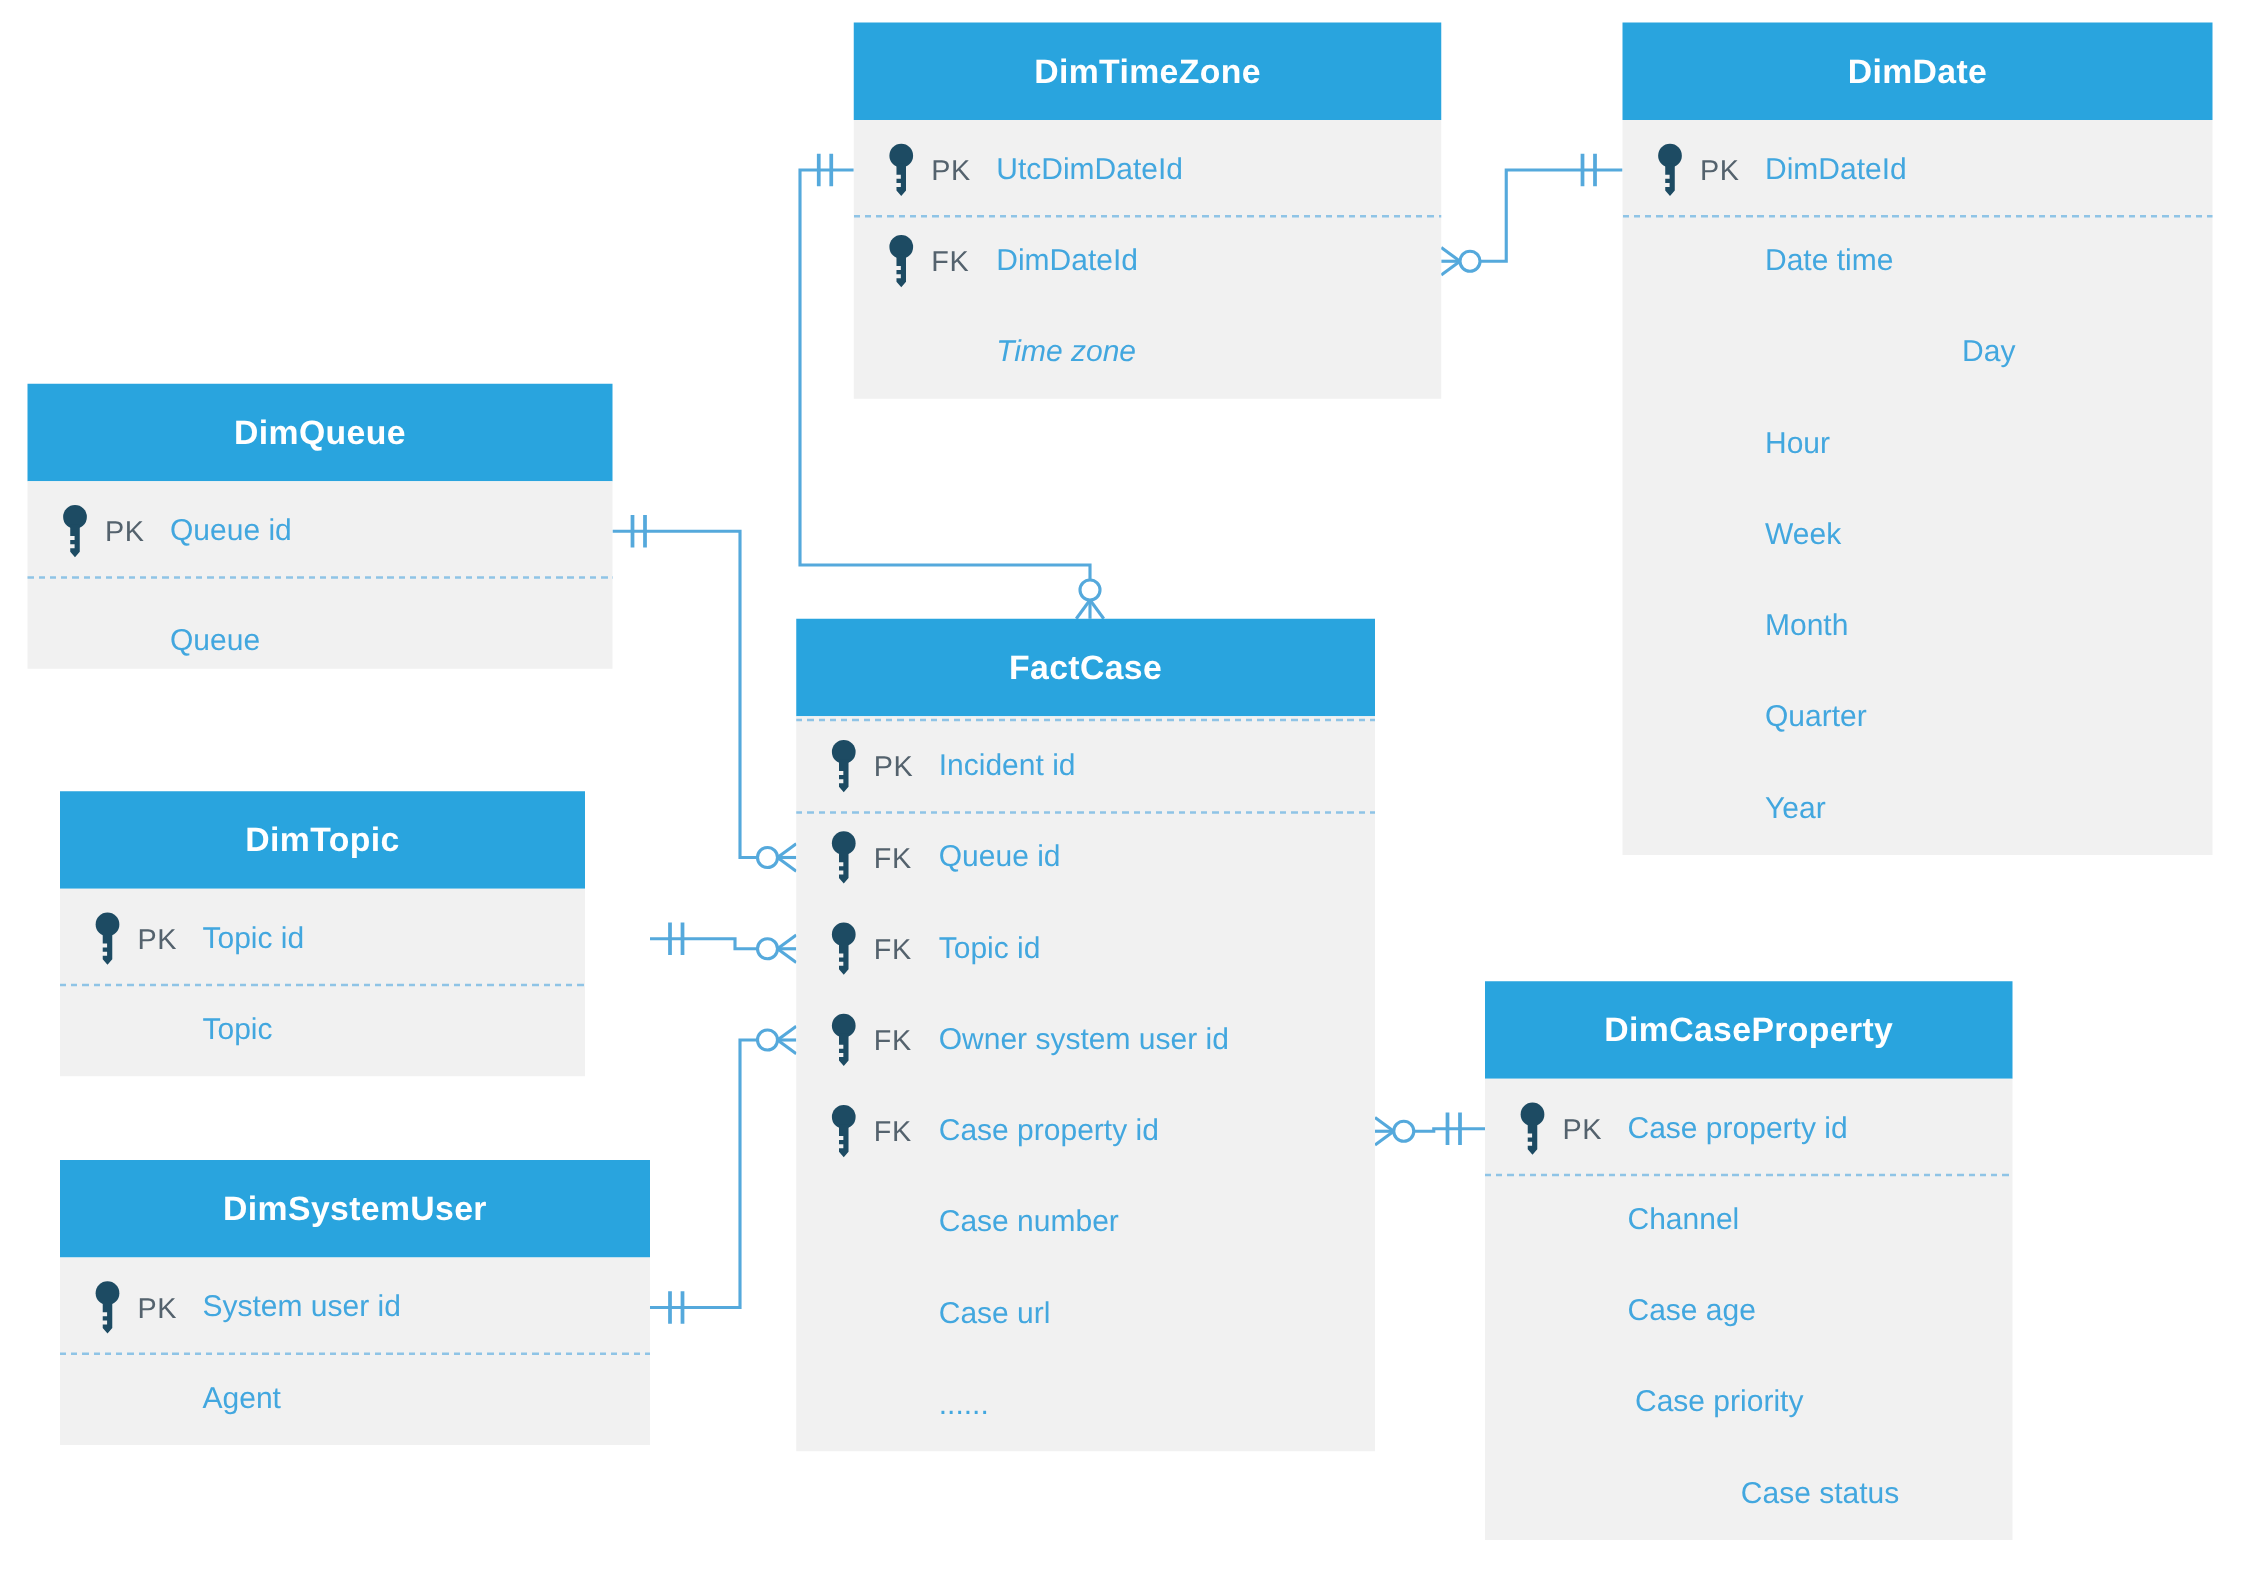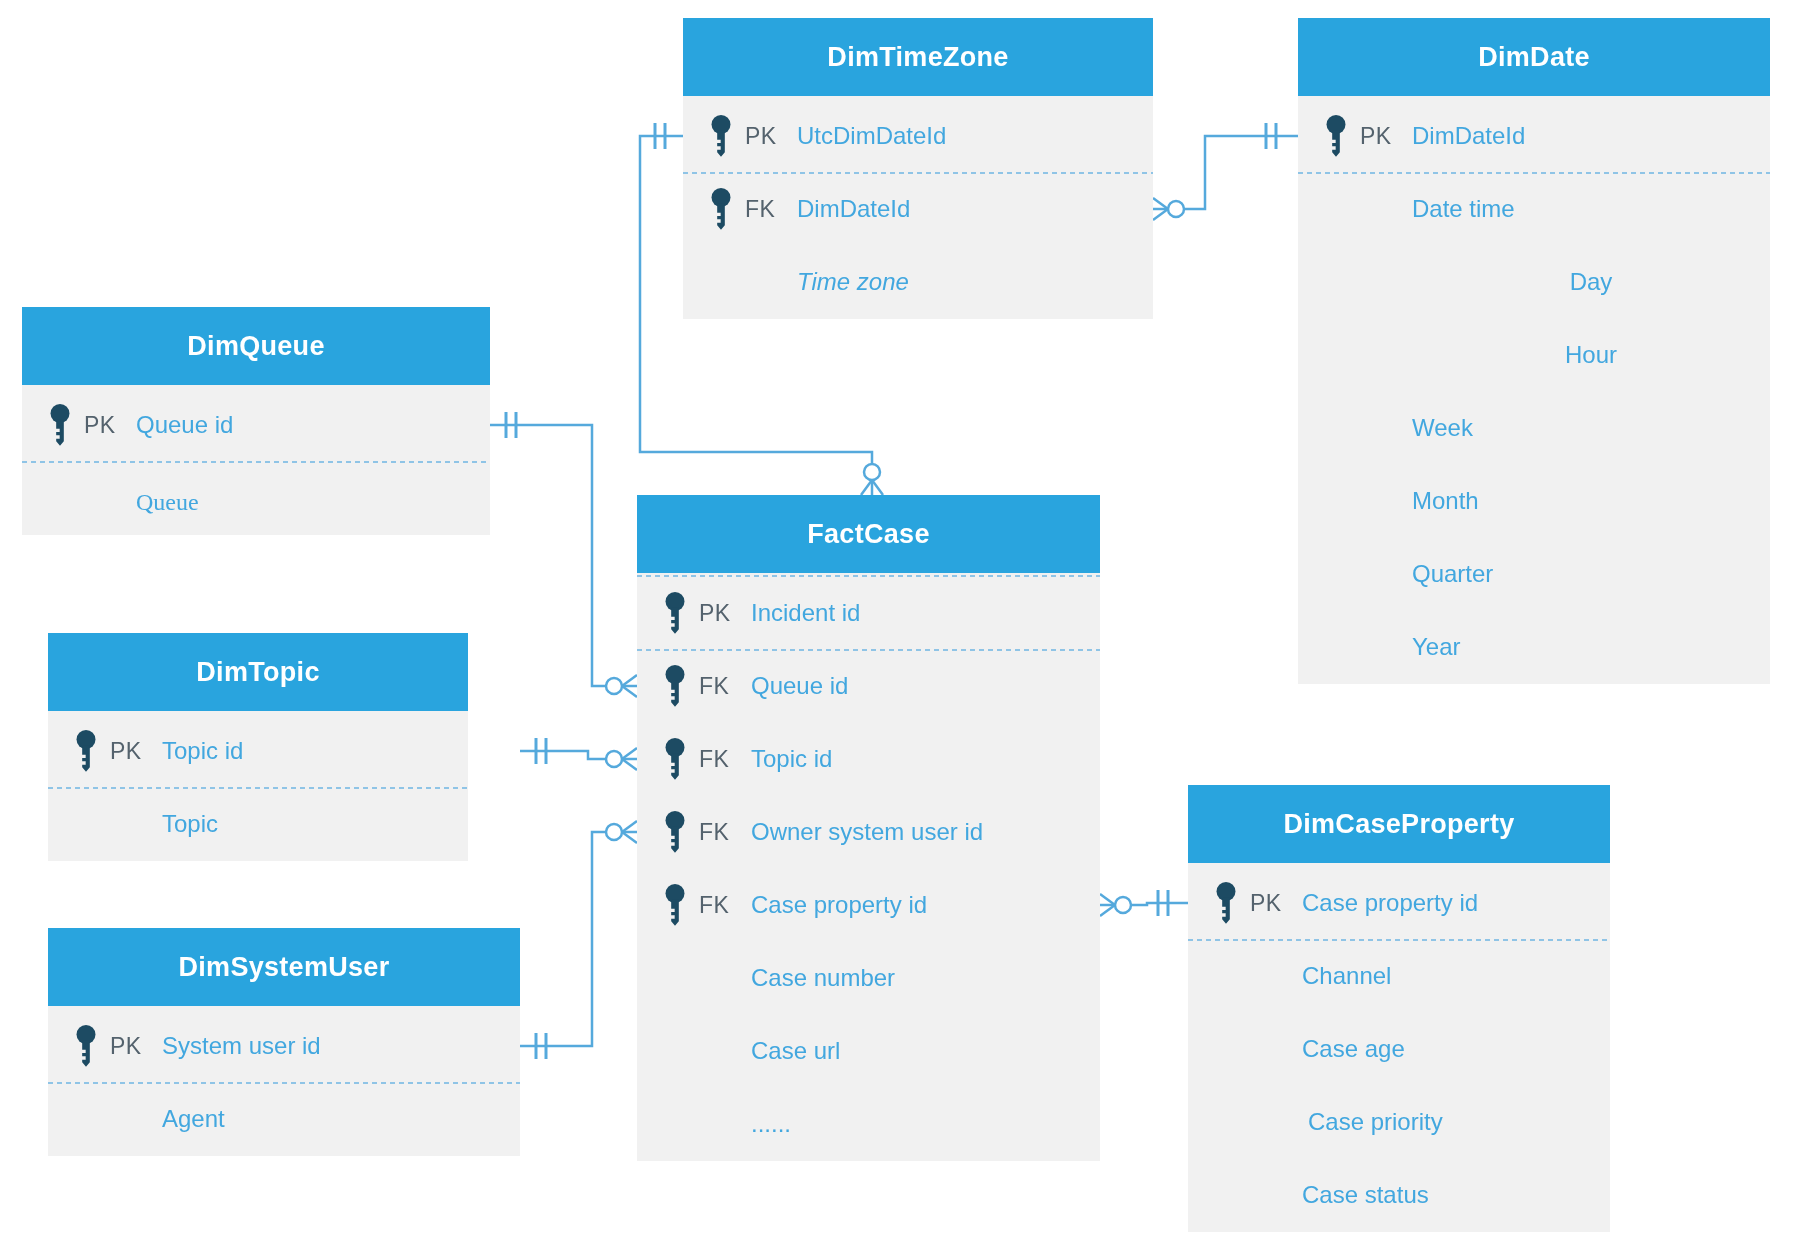--- a/index.html
+++ b/index.html
@@ -178,21 +178,21 @@
         <div class="tbl-row" style="top: 154.5px;">
           <span class="icon-slot"></span>
           <span class="key-label"></span>
           <span class="attr-label">Date time</span>
         </div>
         <div class="tbl-row" style="top: 227.5px; justify-content: center;">
           <span class="icon-slot"></span>
           <span class="key-label"></span>
           <span class="attr-label">Day</span>
         </div>
-        <div class="tbl-row" style="top: 300.5px; justify-content: center;">
+        <div class="tbl-row" style="top: 300.5px;">
           <span class="icon-slot"></span>
           <span class="key-label"></span>
           <span class="attr-label">Hour</span>
         </div>
         <div class="tbl-row" style="top: 373.5px;">
           <span class="icon-slot"></span>
           <span class="key-label"></span>
           <span class="attr-label">Week</span>
         </div>
         <div class="tbl-row" style="top: 446.5px;">
@@ -220,21 +220,21 @@
           <span class="icon-slot">
             <svg width="24" height="44" viewBox="0 0 22 40">
               <circle cx="11" cy="9.5" r="8.7" fill="#1D4B63"></circle>
               <path d="M7.5 15 h7 v20 l-3.5 4 -3.5-4 v-2.5 h3.2 v-3 h-3.2 v-3 h3.2 v-3 h-3.2 z" fill="#1D4B63"></path>
             </svg>
           </span>
           <span class="key-label">PK</span>
           <span class="attr-label">Queue id</span>
         </div>
         <div class="row-divider" style="top: 154px;"></div>
-        <div class="tbl-row" style="top: 159px; font-family: Liberation Serif, serif;">
+        <div class="tbl-row" style="top: 169px;">
           <span class="icon-slot"></span>
           <span class="key-label"></span>
           <span class="attr-label">Queue</span>
         </div>
       </div>
       <div class="tbl" style="left: 48px; top: 633px; width: 420px; height: 228px;">
         <div class="tbl-header">
           <span>DimTopic</span>
         </div>
         <div class="tbl-body"></div>
@@ -374,20 +374,20 @@
         <div class="tbl-row" style="top: 227.5px;">
           <span class="icon-slot"></span>
           <span class="key-label"></span>
           <span class="attr-label">Case age</span>
         </div>
         <div class="tbl-row" style="top: 300.5px; padding-left: 32px;">
           <span class="icon-slot"></span>
           <span class="key-label"></span>
           <span class="attr-label">Case priority</span>
         </div>
-        <div class="tbl-row" style="top: 373.5px;">
+        <div class="tbl-row" style="top: 373.5px; justify-content: center;">
           <span class="icon-slot"></span>
           <span class="key-label"></span>
           <span class="attr-label">Case status</span>
         </div>
       </div>
     </div>
 </div>
 
 </body></html>

